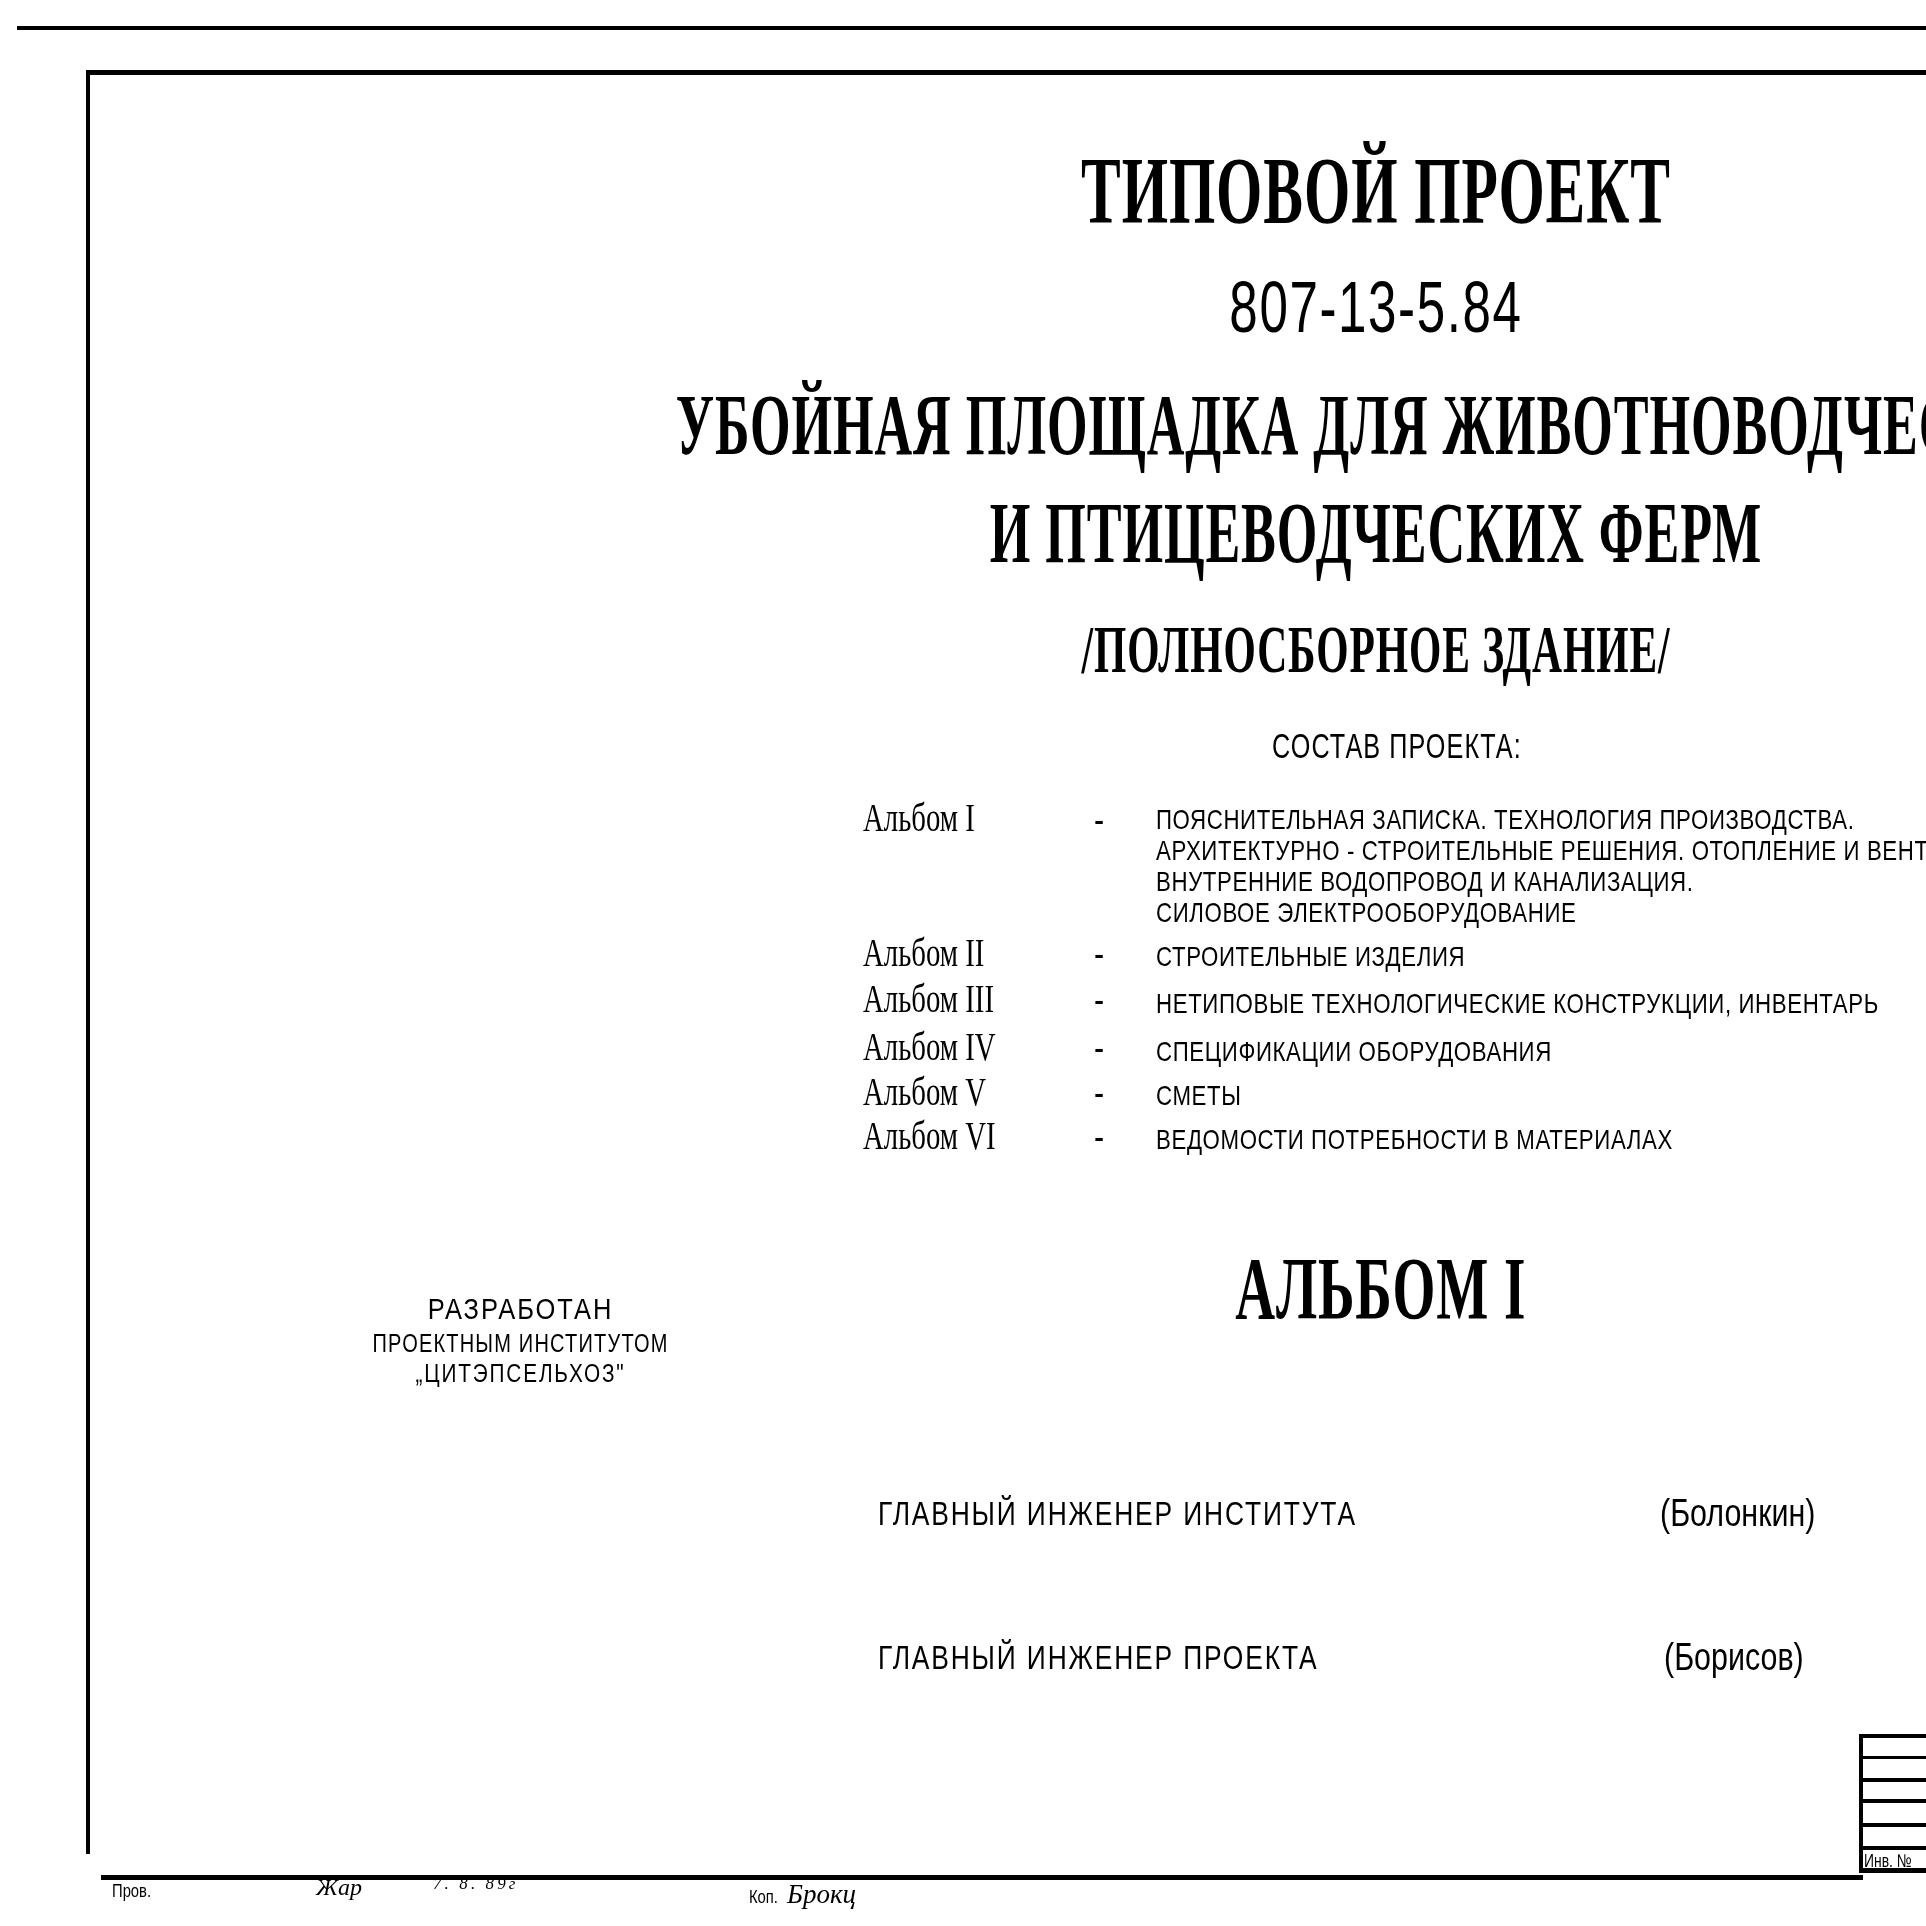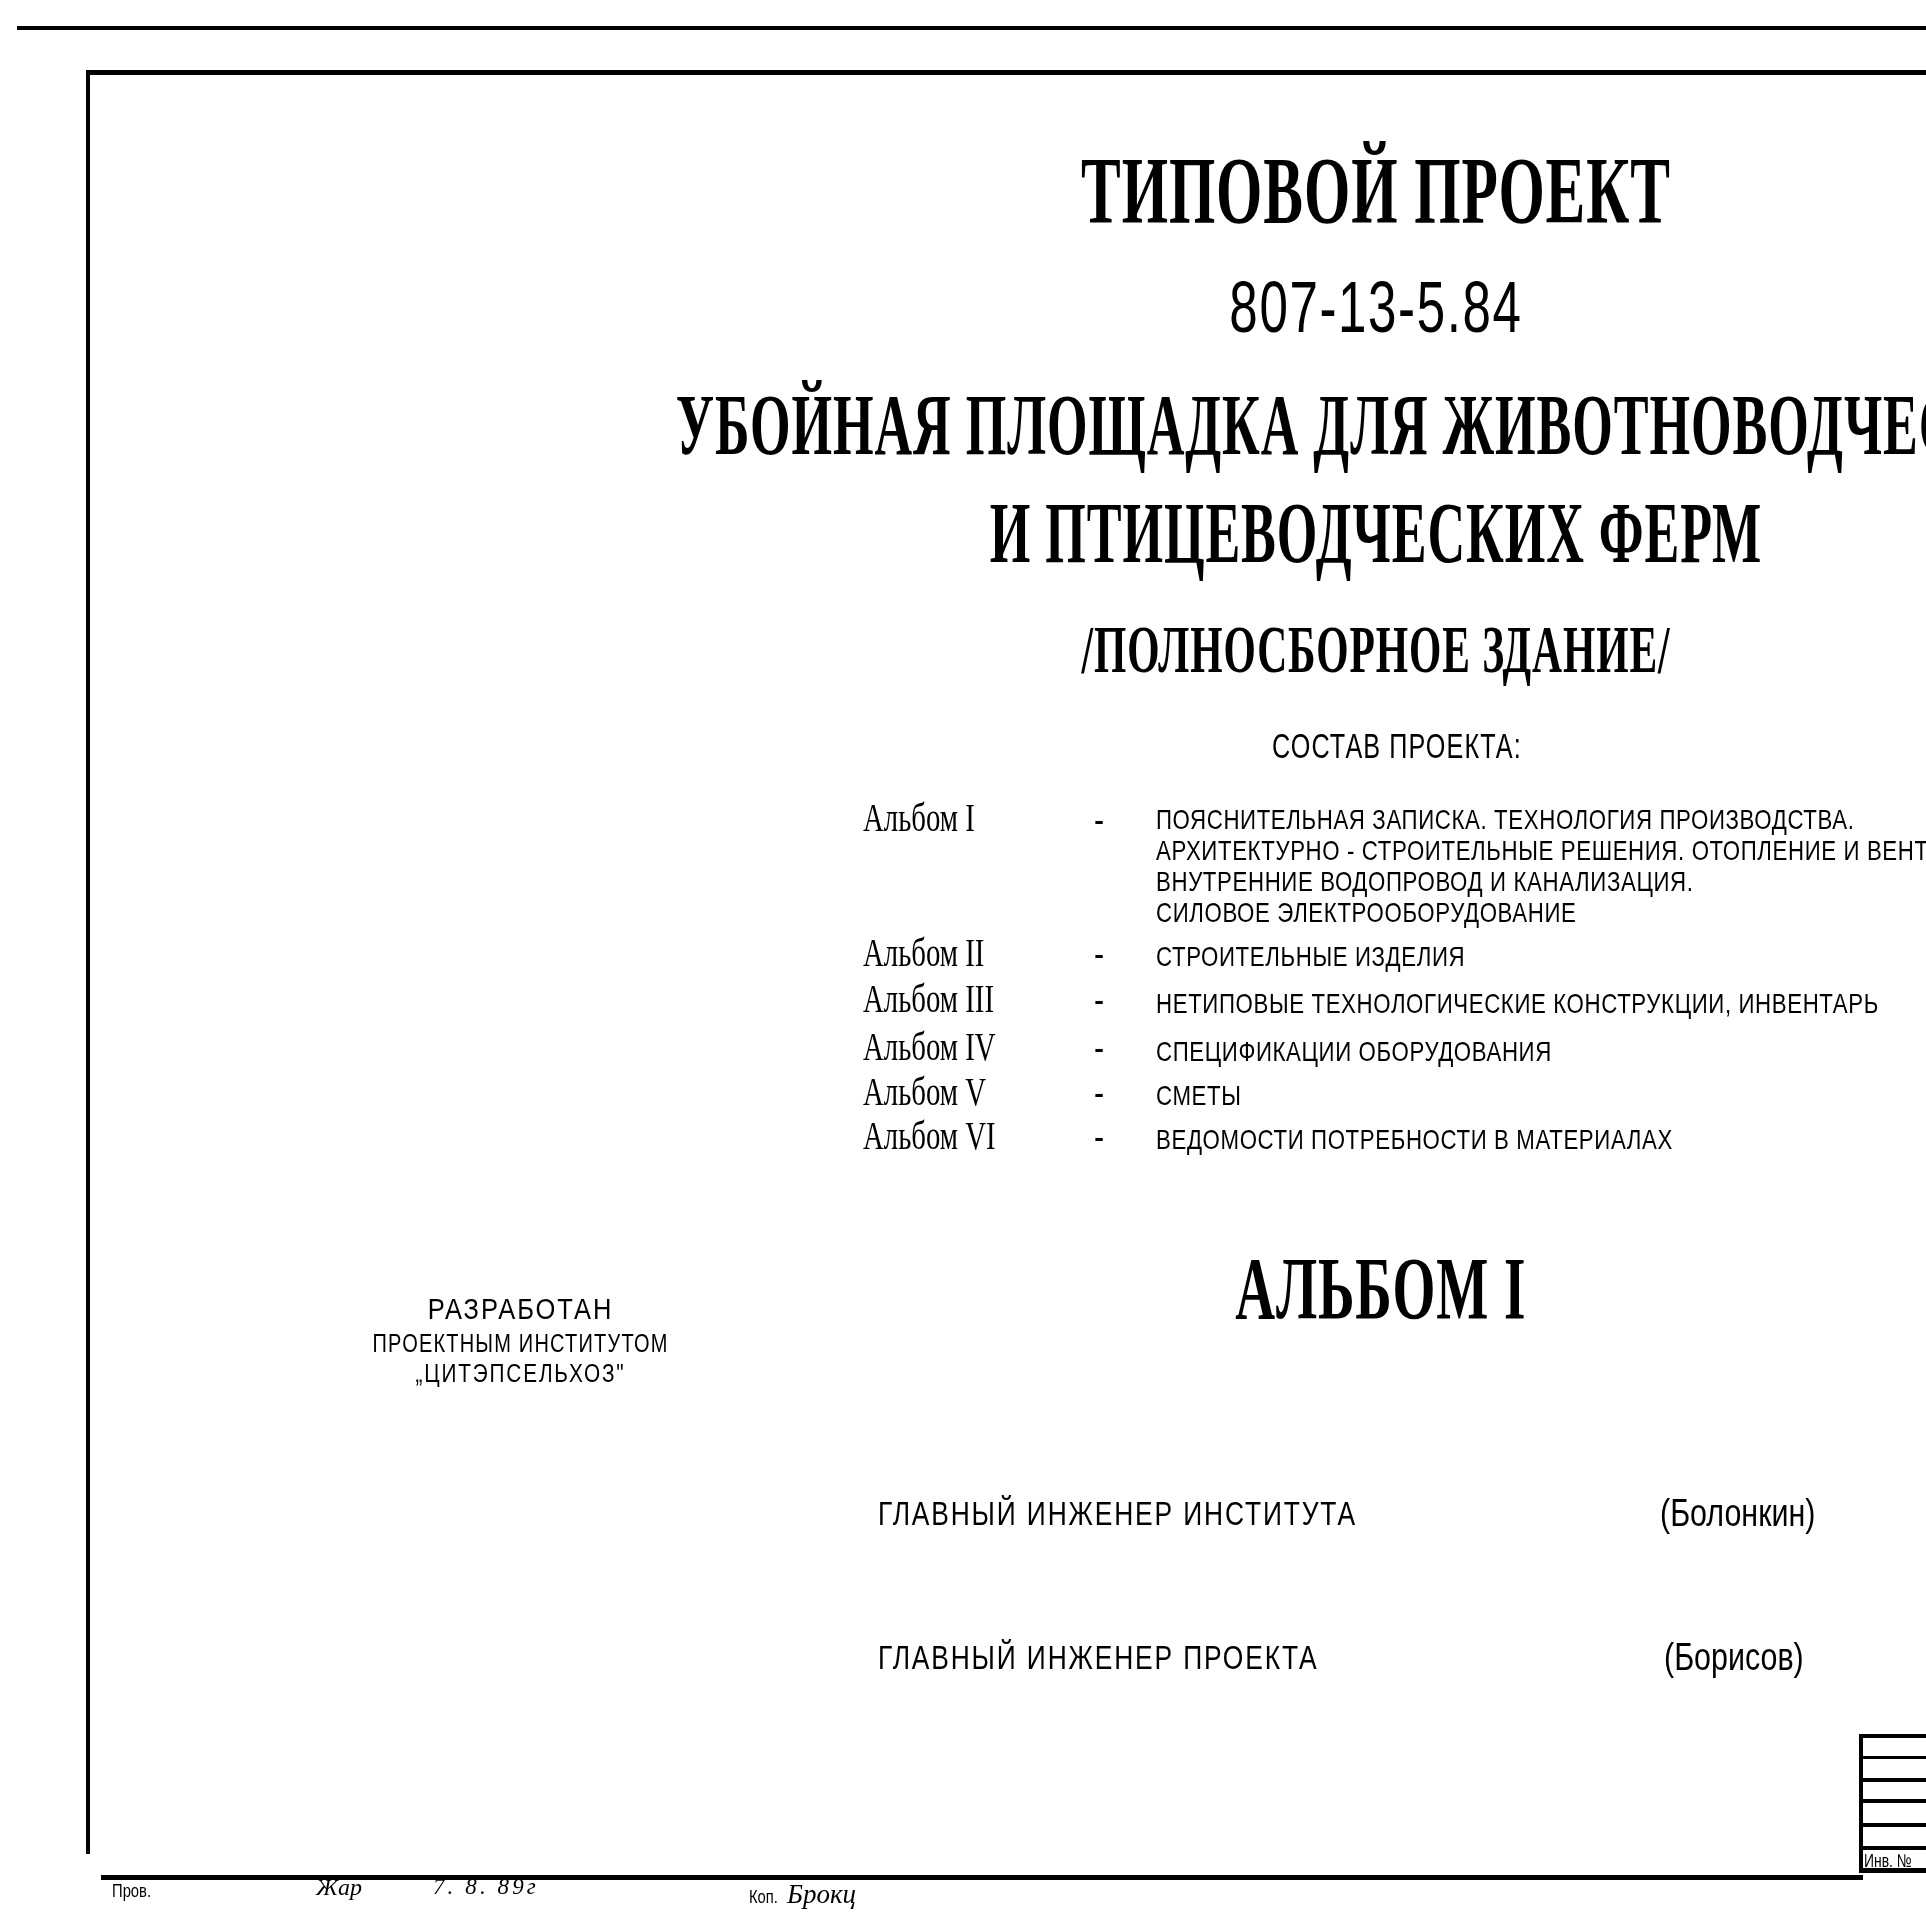--- a/index.html
+++ b/index.html
@@ -115,18 +115,18 @@
   <div class="line" style="left:0; top:44px; width:297px; height:3.5px;"></div>
   <div class="line" style="left:0; top:65px; width:792px; height:3.9px;"></div>
   <div class="line" style="left:0; top:89px; width:297px; height:3.5px;"></div>
   <div class="line" style="left:0; top:112px; width:297px; height:3.9px;"></div>
 
   <div class="cond" style="position:absolute; left:5.4px; top:116px; font-size:18.5px; transform:scaleX(0.75);">Инв. №</div>
 </div>
 
 <div class="cond" style="position:absolute; left:112px; top:1880px; font-size:18.5px; transform:scaleX(0.8);">Пров.</div>
 <div class="hand" style="position:absolute; left:316px; top:1874px; font-size:24px;">Жар</div>
-<div class="hand" style="position:absolute; left:433px; top:1874px; font-size:23px; letter-spacing:3.1px;">7. 8. 89г</div>
+<div class="hand" style="position:absolute; left:433px; top:1874px; font-size:17px; letter-spacing:3.1px;">7. 8. 89г</div>
 <div class="abs" style="left:749px; top:1879px; white-space:nowrap;">
   <span class="cond" style="font-size:18.5px; display:inline-block; transform:scaleX(0.8);">Коп.</span>
   <span class="hand" style="font-size:27px;">Брокц</span>
 </div>
 
 
 </body></html>

